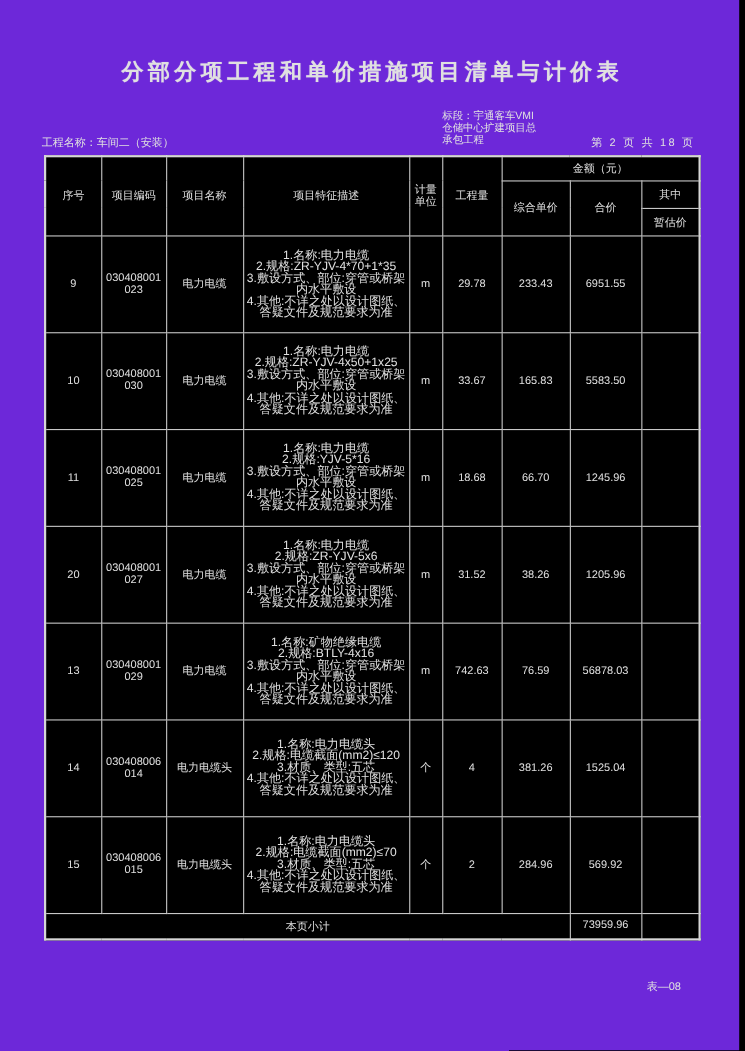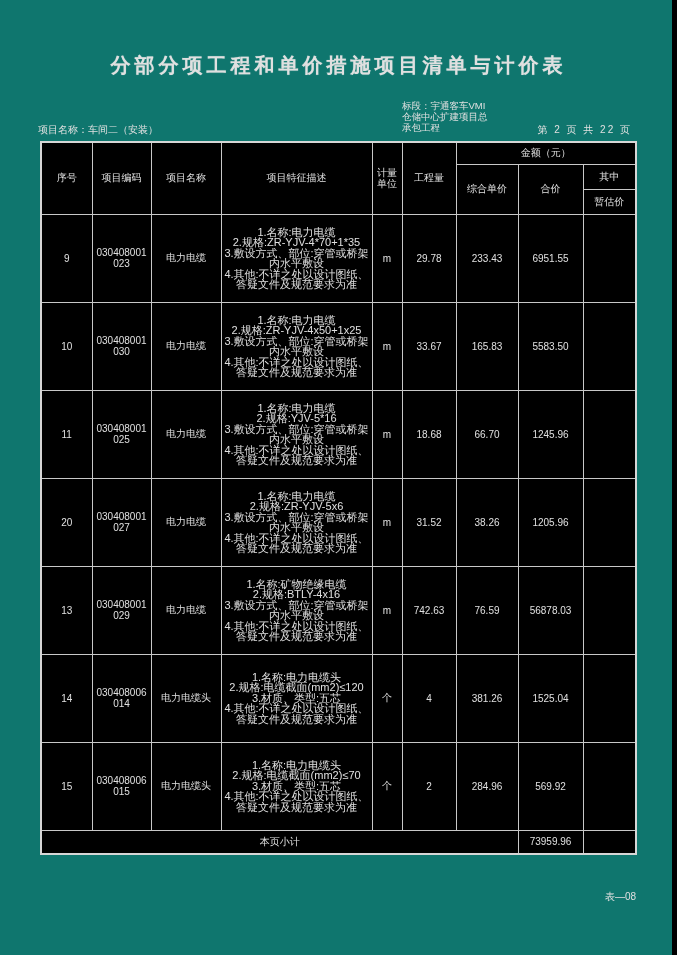--- a/index.html
+++ b/index.html
@@ -1,19 +1,19 @@
 <!DOCTYPE html>
 <html><head>
 <meta charset="utf-8">
 <style>
   html,body{margin:0;padding:0;background:#000;}
   .page{
     position:relative;
     width:672px;height:955px;
-    background:#0f766e;
+    background:#6d28d9;
     color:#e0e0e0;
     font-family:"Liberation Sans", sans-serif;
     overflow:hidden;
   }
   .doc-title{
     position:absolute;top:52px;left:0;width:677px;
     text-align:center;
     font-family:"DejaVu Serif", serif;
     font-size:20px;font-weight:bold;letter-spacing:4px;
     text-shadow:0 0 1px rgba(255,255,255,.45);
@@ -57,38 +57,38 @@
   td.c-feat div{font-size:11px;line-height:10.5px;}
   td.c-unit{font-size:10px;}
   td.c-qty{font-size:10px;}
   td.c-up, td.c-total{font-size:10px;text-align:right;padding-right:4px;}
   th.h-unit{font-size:9.5px;line-height:11px;padding:0 2px;margin-top:35px;}
   th.h-prov{font-size:9px;padding:0 1px;}
   .footnote{
     position:absolute;left:38px;top:877px;font-size:9.5px;letter-spacing:1px;
   }
   .form-code{
-    position:absolute;right:36px;top:890px;font-size:10px;
+    position:absolute;right:53px;top:890px;font-size:10px;
   }
 </style>
 </head>
 <body>
 
 <div class="page">
 
   <div class="doc-title">分部分项工程和单价措施项目清单与计价表</div>
 
   <div class="section-block">
     <div>标段：宇通客车VMI</div>
     <div>仓储中心扩建项目总</div>
     <div>承包工程</div>
   </div>
 
-  <div class="project-name">项目名称：车间二（安装）</div>
-  <div class="page-indicator">第 2 页  共 22 页</div>
+  <div class="project-name">工程名称：车间二（安装）</div>
+  <div class="page-indicator">第 2 页  共 18 页</div>
 
   <table class="bill">
     <colgroup>
       <col style="width:51px">
         <col style="width:59px">
         <col style="width:70px">
       <col style="width:151px">
         <col style="width:30px">
         <col style="width:54px">
       <col style="width:62px">

